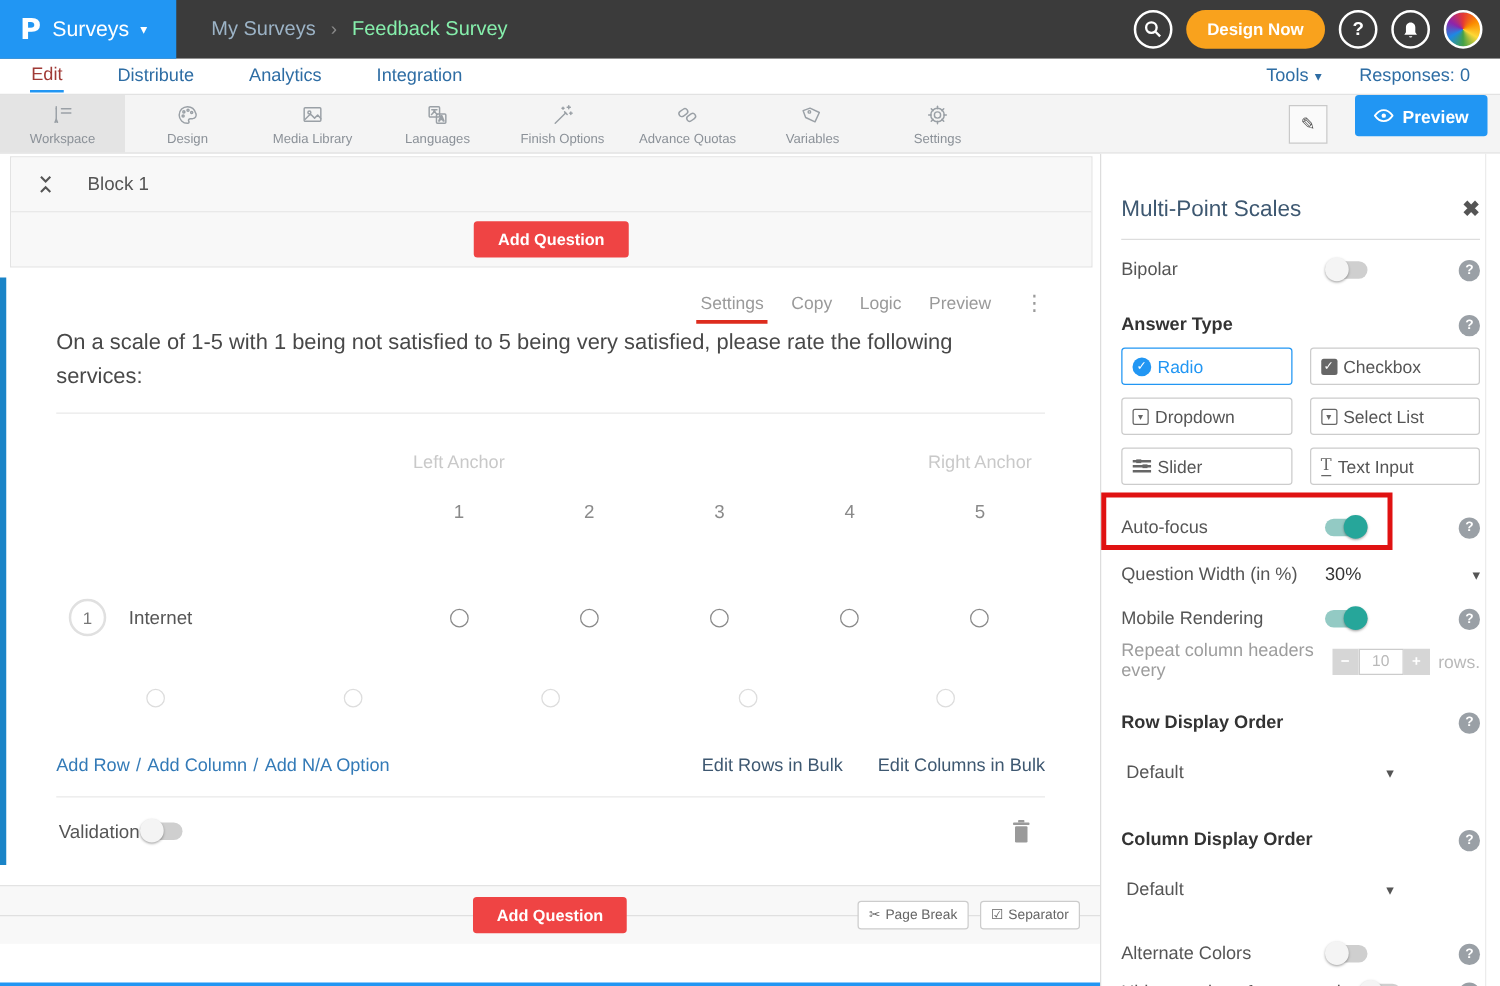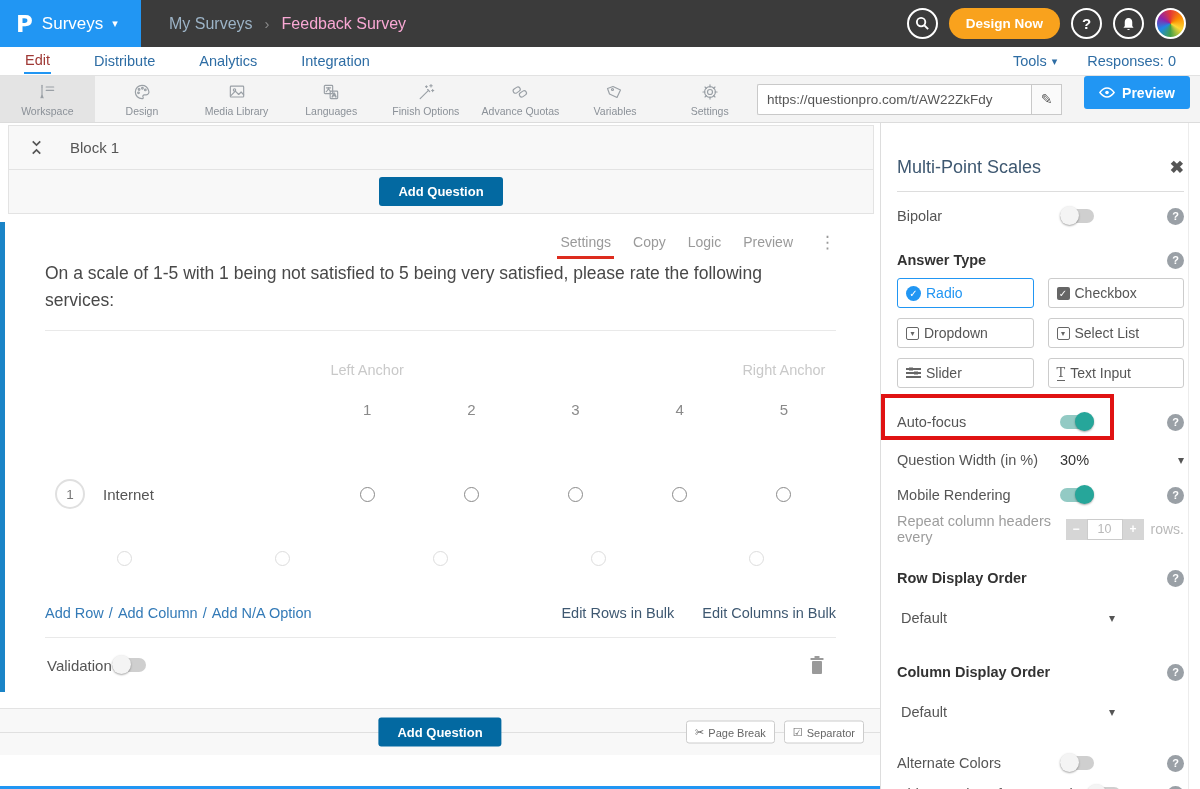--- a/index.html
+++ b/index.html
@@ -8,21 +8,21 @@
 
   
   .topnav { height:47px; background:#3b3b3b; display:flex; align-items:center; color:#fff; }
   .logo-area { width:141px; height:100%; background:#2196f3; display:flex; align-items:center; gap:9px; padding-left:16px; cursor:pointer; }
   .logo-glyph { font-size:23px; font-weight:bold; font-family:"DejaVu Sans",sans-serif; }
   .logo-label { font-size:17px; }
   .caret { font-size:11px; }
   .breadcrumb { display:flex; align-items:center; gap:12px; margin-left:28px; font-size:16px; }
   .crumb-parent { color:#9cb3c6; cursor:pointer; }
   .crumb-sep { color:#8a8a8a; font-size:15px; }
-  .crumb-current { color:#f9a8d4; }
+  .crumb-current { color:#86efac; }
   .topnav-right { margin-left:auto; display:flex; align-items:center; gap:11px; padding-right:14px; }
   .circle-btn { width:31px; height:31px; border:2px solid #fff; border-radius:50%; display:flex; align-items:center; justify-content:center; cursor:pointer; background:transparent; color:#fff; font-weight:bold; font-size:15px; }
   .upgrade-btn { height:31px; background:#f9a21d; border:none; border-radius:16px; color:#fff; font-weight:bold; font-size:13.5px; padding:0 17px; cursor:pointer; }
   .avatar { width:31px; height:31px; border:2px solid #fff; border-radius:50%; background:conic-gradient(#e53935,#fb8c00,#fdd835,#43a047,#1e88e5,#8e24aa,#e53935); cursor:pointer; }
 
   
   .navtabs { height:29px; display:flex; align-items:center; padding:0 24px; gap:42px; border-bottom:1px solid #e2e2e2; font-size:14.5px; background:#fff; }
   .navtab { color:#2e6da4; cursor:pointer; padding:4px 1px; }
   .navtab.active { color:#a03a36; border-bottom:2px solid #2196f3; }
   .navtabs-right { margin-left:auto; display:flex; align-items:center; gap:30px; color:#2e6da4; }
@@ -39,21 +39,21 @@
   .pencil-btn { width:31px; height:31px; border:1px solid #c9c9c9; background:#fafafa; color:#555; font-size:14px; cursor:pointer; }
   .preview-btn { height:33px; background:#2196f3; border:none; border-radius:3px; color:#fff; font-size:14px; font-weight:bold; display:flex; align-items:center; gap:7px; padding:0 15px; margin:0 10px 0 12px; cursor:pointer; }
 
   
   .main { display:flex; height:666px; background:#fff; }
   .left-col { width:880px; position:relative; }
   .block-box { margin:2px 6px 0 8px; border:1px solid #e3e3e3; }
   .block-header { height:44px; background:#f8f8f8; border-bottom:1px solid #e3e3e3; display:flex; align-items:center; gap:26px; padding-left:20px; color:#555; font-size:15px; }
   .collapse-icon { cursor:pointer; display:flex; }
   .addq-bar { height:43px; background:#f8f8f8; display:flex; align-items:center; justify-content:center; }
-  .btn-primary { background:#0369a1; color:#fff; border:none; border-radius:3px; font-size:13px; font-weight:bold; padding:7px 19px; cursor:pointer; font-family:"Liberation Sans",sans-serif; }
+  .btn-primary { background:#ef4444; color:#fff; border:none; border-radius:3px; font-size:13px; font-weight:bold; padding:7px 19px; cursor:pointer; font-family:"Liberation Sans",sans-serif; }
 
   .qcard { margin:8px 24px 0 0; border-left:5px solid #1a84c7; background:#fff; padding:0 20px 0 40px; }
   .qtabs { display:flex; justify-content:flex-end; align-items:center; gap:22px; padding-top:14px; color:#9a9a9a; font-size:14px; height:26px; }
   .qtab { cursor:pointer; position:relative; }
   .qtab.active::after { content:""; position:absolute; left:-3px; right:-3px; bottom:-9px; height:3px; background:#dd2c1e; }
   .qtab-dots { font-size:17px; color:#9a9a9a; cursor:pointer; margin-left:4px; }
   .qtext { margin-top:12px; font-size:17.5px; color:#484848; line-height:1.55; max-width:790px; }
   .hdiv { border-bottom:1px solid #e9e9e9; margin-top:16px; }
 
   .mrow { display:flex; align-items:center; }
@@ -254,21 +254,20 @@
         <line x1="3.5" y1="12" x2="6" y2="12"></line>
         <line x1="18" y1="12" x2="20.5" y2="12"></line>
         <line x1="6" y1="6" x2="7.8" y2="7.8"></line>
         <line x1="16.2" y1="16.2" x2="18" y2="18"></line>
         <line x1="18" y1="6" x2="16.2" y2="7.8"></line>
         <line x1="7.8" y1="16.2" x2="6" y2="18"></line>
       </svg>
     <span>Settings</span>
   </div>
   <div class="url-group">
-    <input class="url-input" readonly="" value="https://questionpro.com/t/AW22ZkFdy" style="">
     <button class="pencil-btn"><span>✎</span></button>
   </div>
   <button class="preview-btn">
     <svg width="16" height="11" viewBox="0 0 18 12">
         <path d="M1 6c2.5-3.5 5-5 8-5s5.5 1.5 8 5c-2.5 3.5-5 5-8 5S3.5 9.5 1 6z" fill="none" stroke="#fff" stroke-width="1.6"></path>
         <circle cx="9" cy="6" r="2" fill="#fff"></circle>
       </svg>
     <span>Preview</span>
   </button>
 </div>

